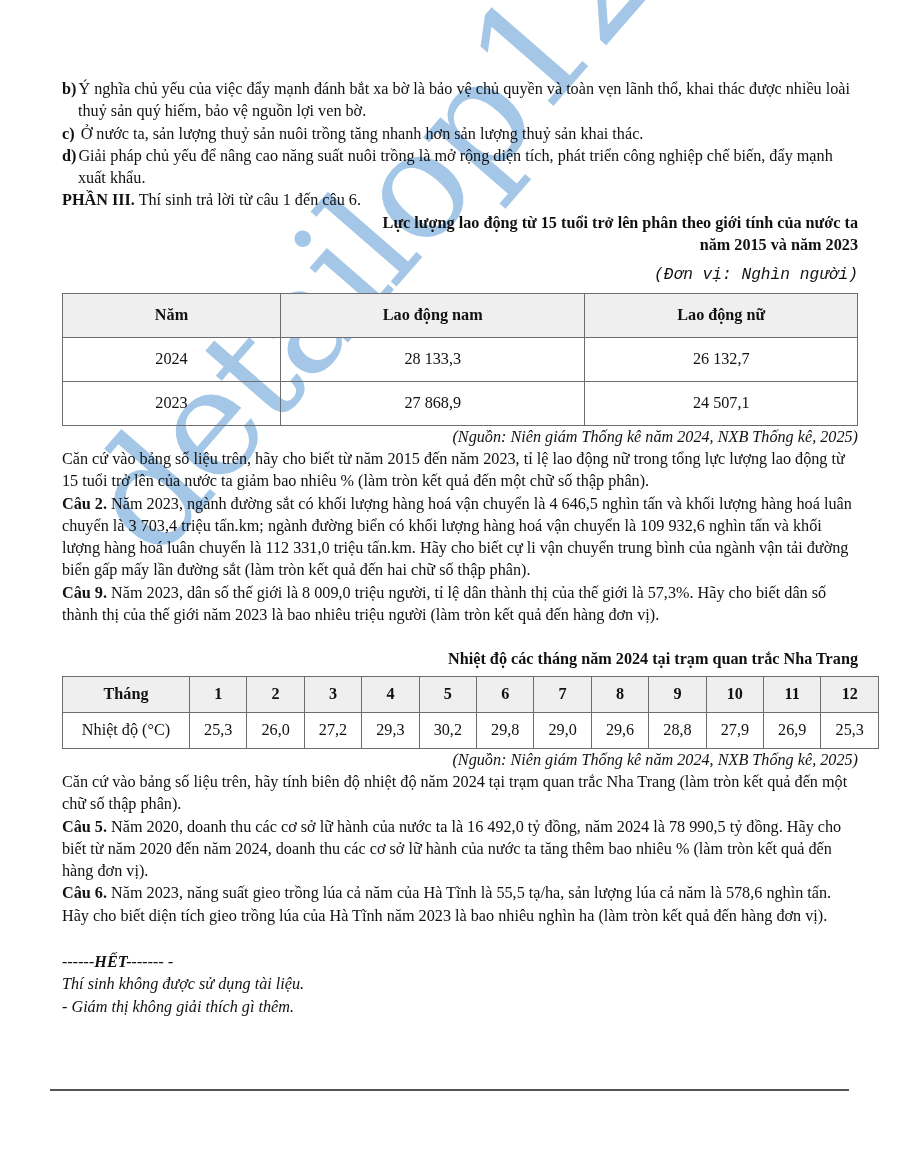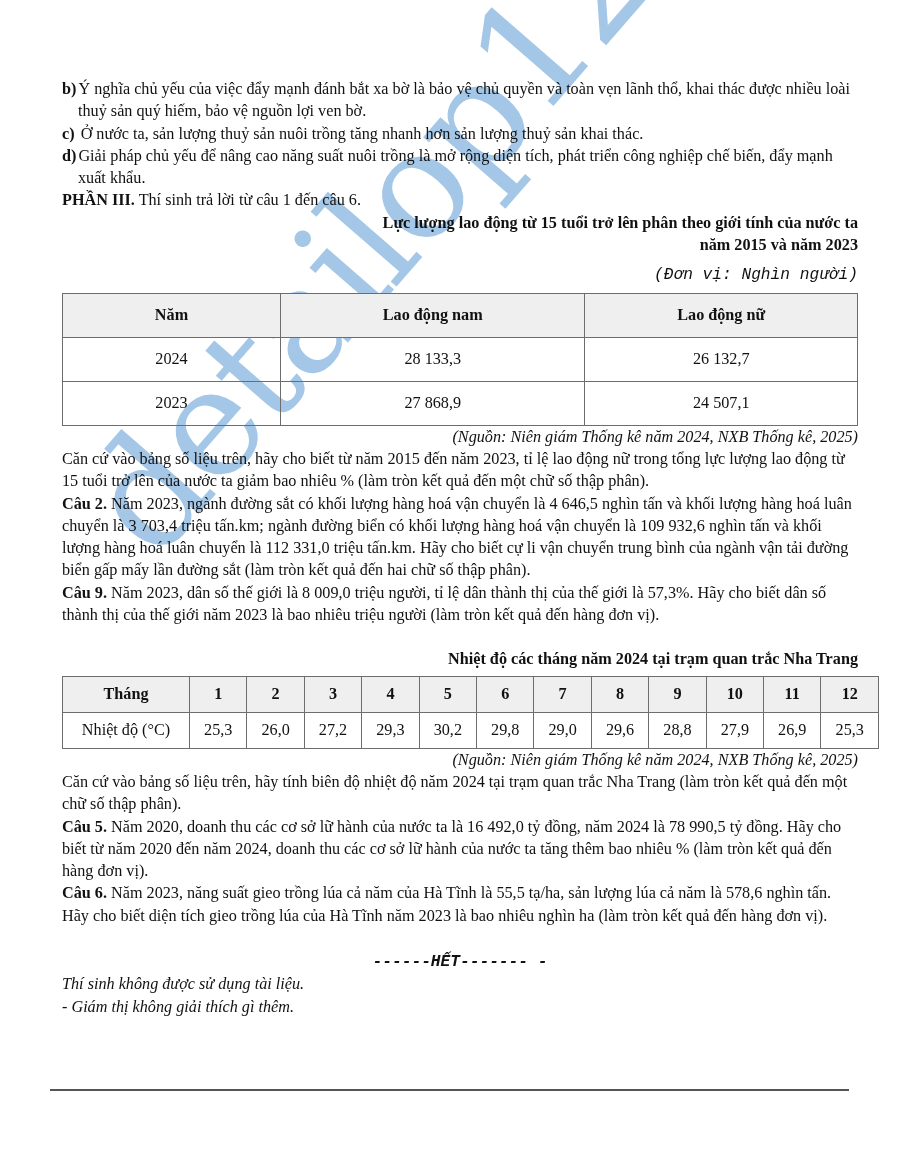--- a/index.html
+++ b/index.html
@@ -6,21 +6,21 @@
   body {
     width: 900px; height: 1165px; position: relative; overflow: hidden;
     font-family: "Liberation Serif", "DejaVu Serif", serif;
     color: #111111; font-size: 16.2px; line-height: 22.3px;
   }
   .page { position: absolute; left: 62px; top: 78px; width: 796px; }
   p { margin: 0; }
   .b { font-weight: bold; }
   .hang { padding-left: 16px; text-indent: -16px; }
   .lbl { font-weight: bold; margin-right: 2px; }
-  .center { text-align: center; font-family: Liberation Mono, monospace; }
+  .center { text-align: left; }
   .right { text-align: right; }
   .ital { font-style: italic; }
   .tbl-title { text-align: right; font-weight: bold; }
   table { border-collapse: collapse; width: 100%; }
   td, th { border: 1px solid #6d6d6d; text-align: center; font-weight: normal; }
   th { background: #efefef; font-weight: bold; }
   .t1 th, .t1 td { height: 31px; padding: 6px; }
   .t2 th, .t2 td { height: 35px; padding: 0; }
   .t2 td.rowlabel, .t2 th.rowlabel { width: 126px; }
   .bottom-rule { position: absolute; left: 50px; top: 1089px; width: 799px; height: 2px; background: #555; }

